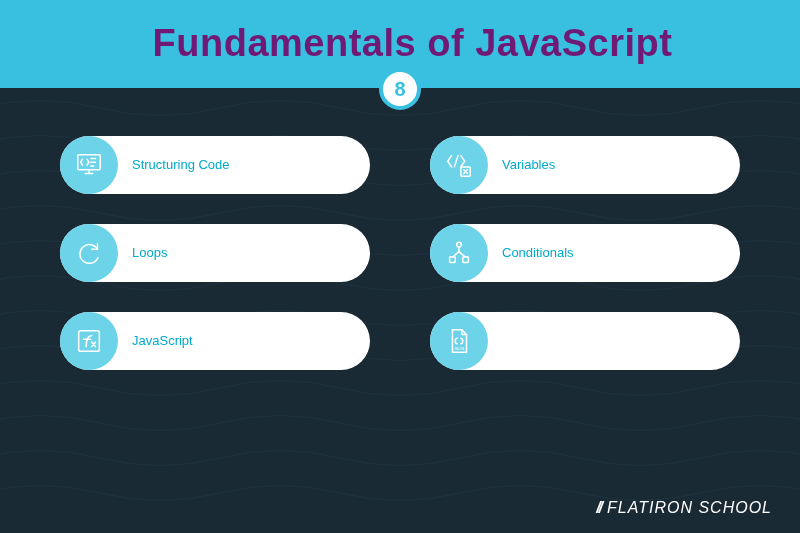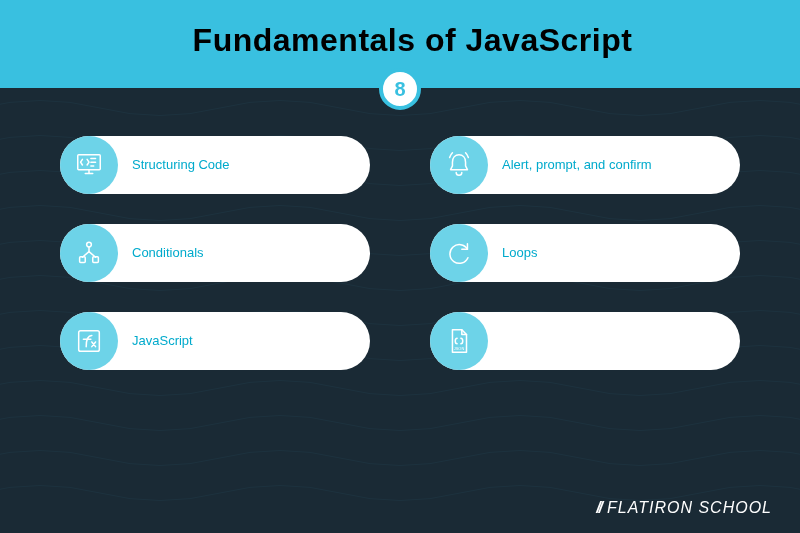--- a/index.html
+++ b/index.html
@@ -13,22 +13,22 @@
   }
   .header {
     background: #39c0e0;
     height: 88px;
     text-align: center;
     padding-top: 22px;
     position: relative;
     z-index: 2;
   }
   .title {
-    color: #000000;
-    font-size: 32px;
+    color: #701a75;
+    font-size: 38px;
     font-weight: 700;
     letter-spacing: 0.5px;
     padding-left: 25px;
   }
   .badge-wrap {
     position: absolute;
     top: 68px;
     left: 50%;
     transform: translateX(-50%);
     z-index: 3;
@@ -160,59 +160,60 @@
       <div class="icon-circle">
         <svg viewBox="0 0 32 32">
             <rect x="4" y="5" width="24" height="16" rx="1"></rect>
             <path d="M12 25h8 M16 21v4"></path>
             <path d="M9 10l-2 3 2 3 M14 10l2 3-2 3 M18 9h5 M18 13h5 M18 17h3"></path>
           </svg>
       </div>
       <div class="pill-label">Structuring Code</div>
     </div>
 
-
-    <div class="pill">
-      <div class="icon-circle">
-        <svg viewBox="0 0 32 32">
-            <path d="M16 5c-4 0-7 3-7 8v4l-2 4h18l-2-4v-4c0-5-3-8-7-8z"></path>
-            <path d="M13 24a3 3 0 006 0"></path>
-            <path d="M6 8c1-3 3-5 3-5 M26 8c-1-3-3-5-3-5"></path>
-          </svg>
-      </div>
-      <div class="pill-label">Alert, prompt, and confirm</div>
-    </div>
-
+    <div class="pill">
+      <div class="icon-circle">
+        <svg viewBox="0 0 32 32">
+            <path d="M8 6l-4 6 4 6 M18 6l4 6-4 6"></path>
+            <path d="M15 6l-4 12"></path>
+            <rect x="18" y="18" width="10" height="10" rx="1"></rect>
+            <path d="M21 21l4 4 M25 21l-4 4"></path>
+          </svg>
+      </div>
+      <div class="pill-label">Variables</div>
+    </div>
+
+
+
+    <div class="pill">
+      <div class="icon-circle">
+        <svg viewBox="0 0 32 32">
+            <path d="M25 12a10 10 0 10.5 9"></path>
+            <path d="M25 6v6h-6"></path>
+          </svg>
+      </div>
+      <div class="pill-label">Loops</div>
+    </div>
 
     <div class="pill">
       <div class="icon-circle">
         <svg viewBox="0 0 32 32">
             <circle cx="16" cy="7" r="2.5"></circle>
             <path d="M16 9.5v5"></path>
             <path d="M16 14.5l-7 6 M16 14.5l7 6"></path>
             <rect x="6" y="20" width="6" height="6" rx="1"></rect>
             <rect x="20" y="20" width="6" height="6" rx="1"></rect>
           </svg>
       </div>
       <div class="pill-label">Conditionals</div>
     </div>
 
     <div class="pill">
       <div class="icon-circle">
         <svg viewBox="0 0 32 32">
-            <path d="M25 12a10 10 0 10.5 9"></path>
-            <path d="M25 6v6h-6"></path>
-          </svg>
-      </div>
-      <div class="pill-label">Loops</div>
-    </div>
-
-    <div class="pill">
-      <div class="icon-circle">
-        <svg viewBox="0 0 32 32">
             <rect x="5" y="5" width="22" height="22" rx="2"></rect>
             <path d="M13 22c0-8 2-12 6-12 M10 14h8"></path>
             <path d="M19 17l4 5 M23 17l-4 5"></path>
           </svg>
       </div>
       <div class="pill-label">JavaScript</div>
     </div>
 
     <div class="pill">
       <div class="icon-circle">

